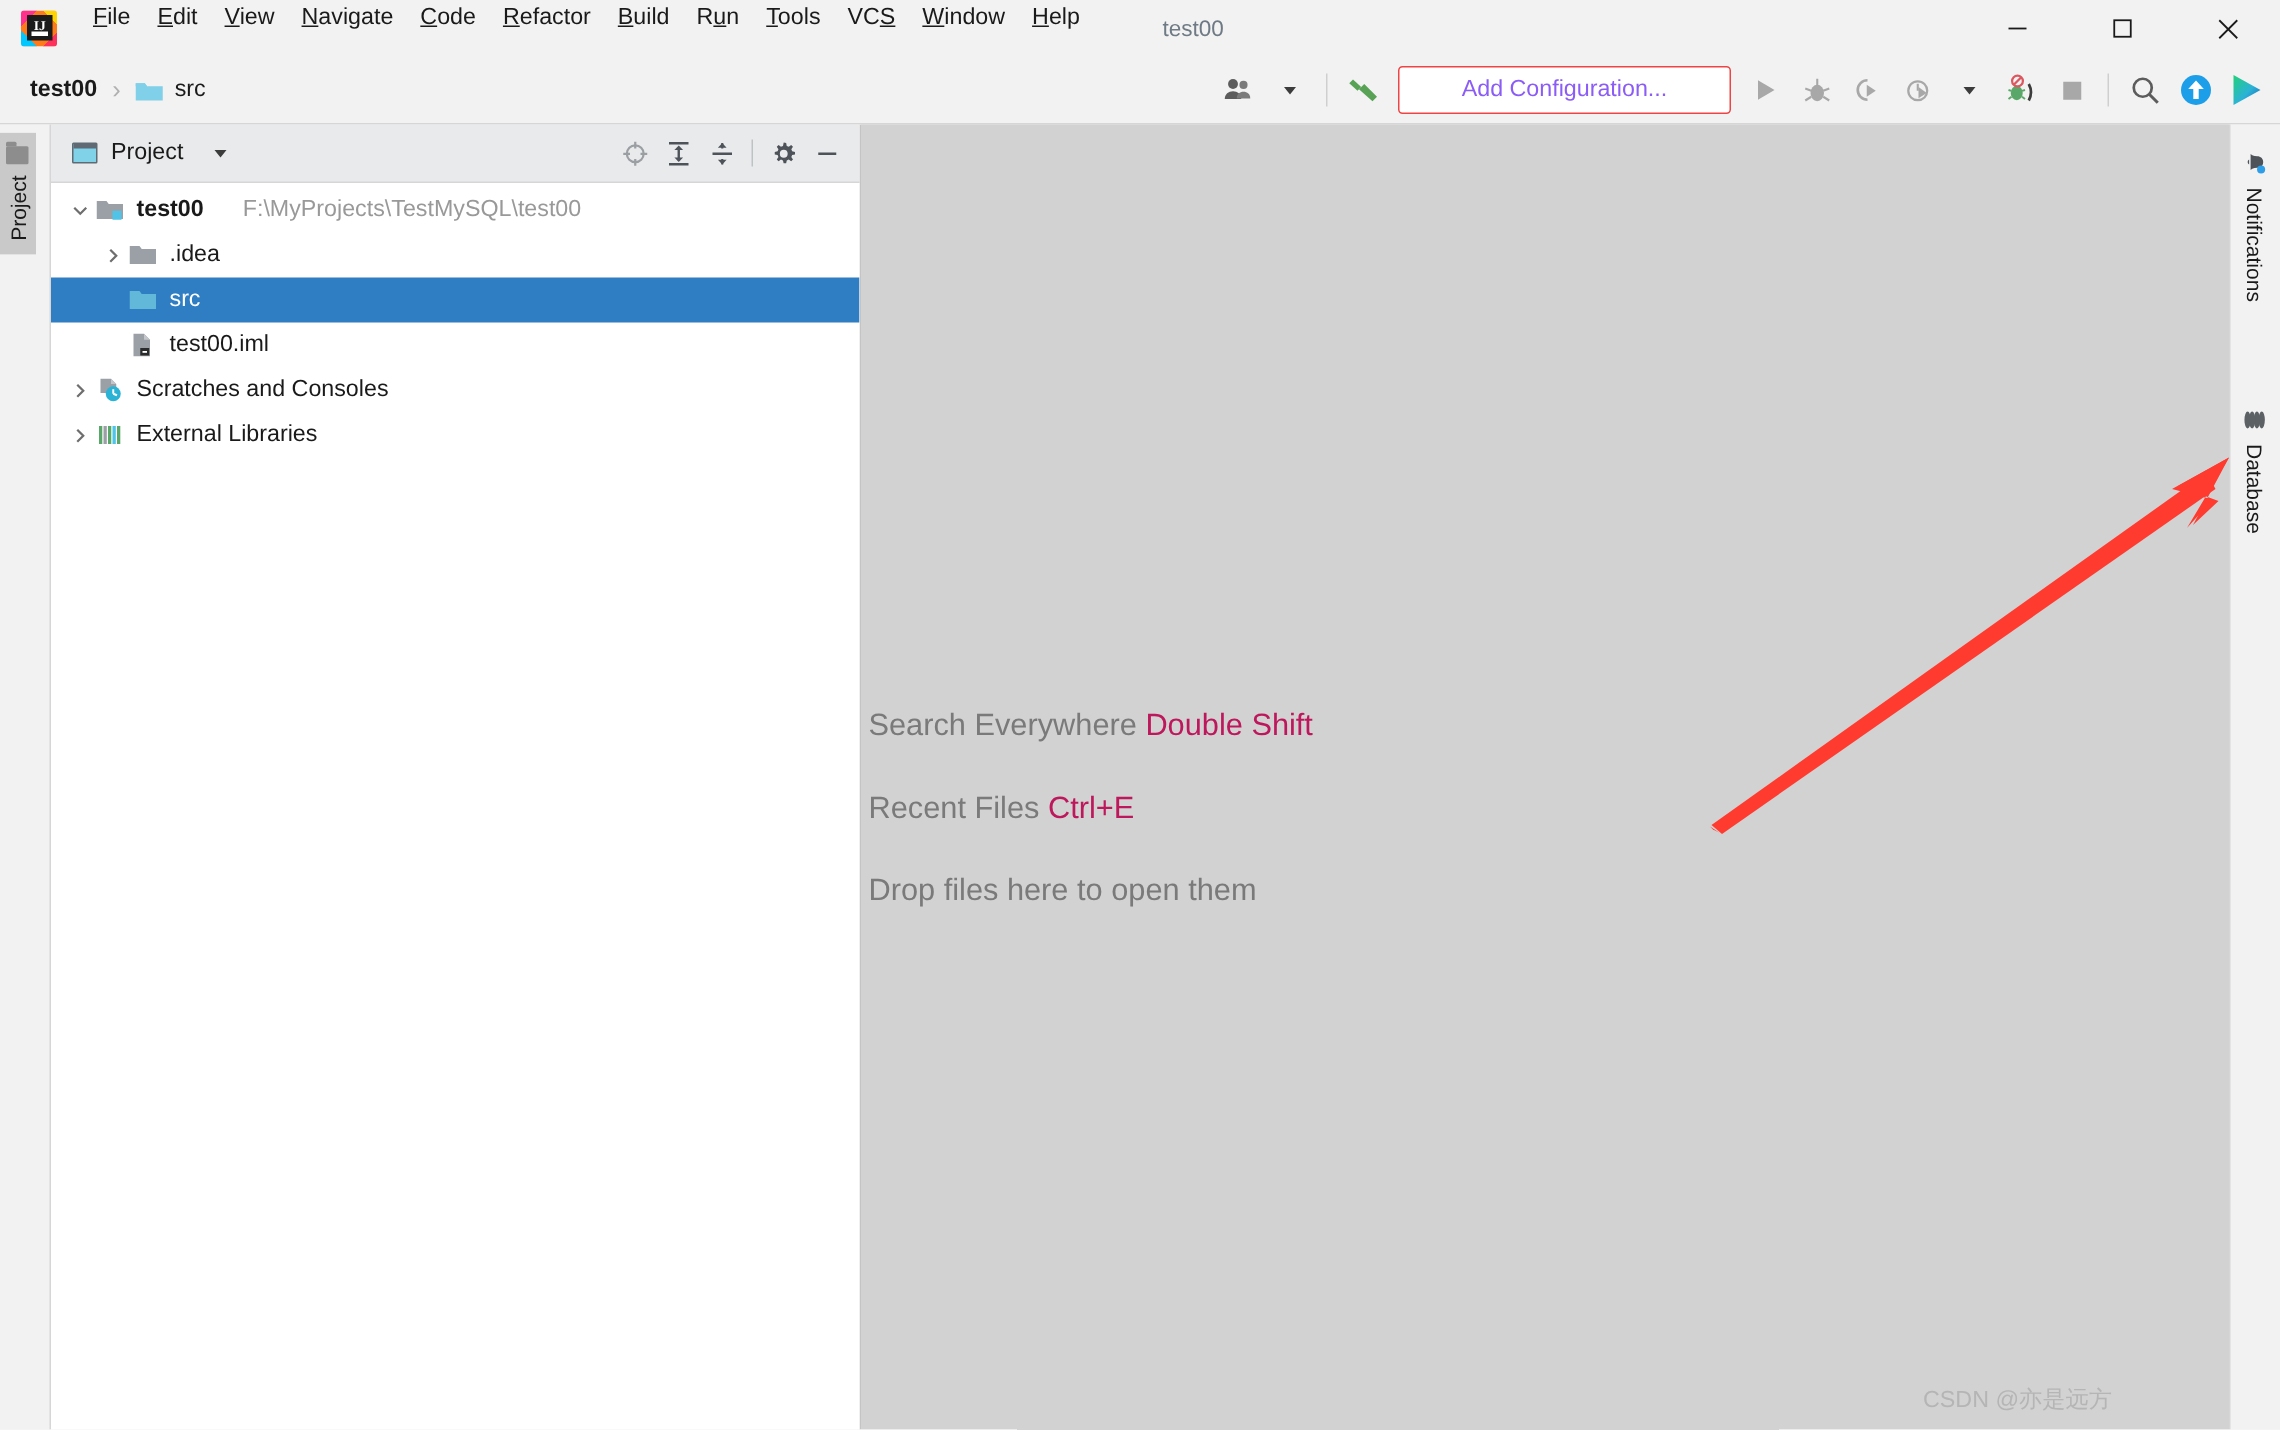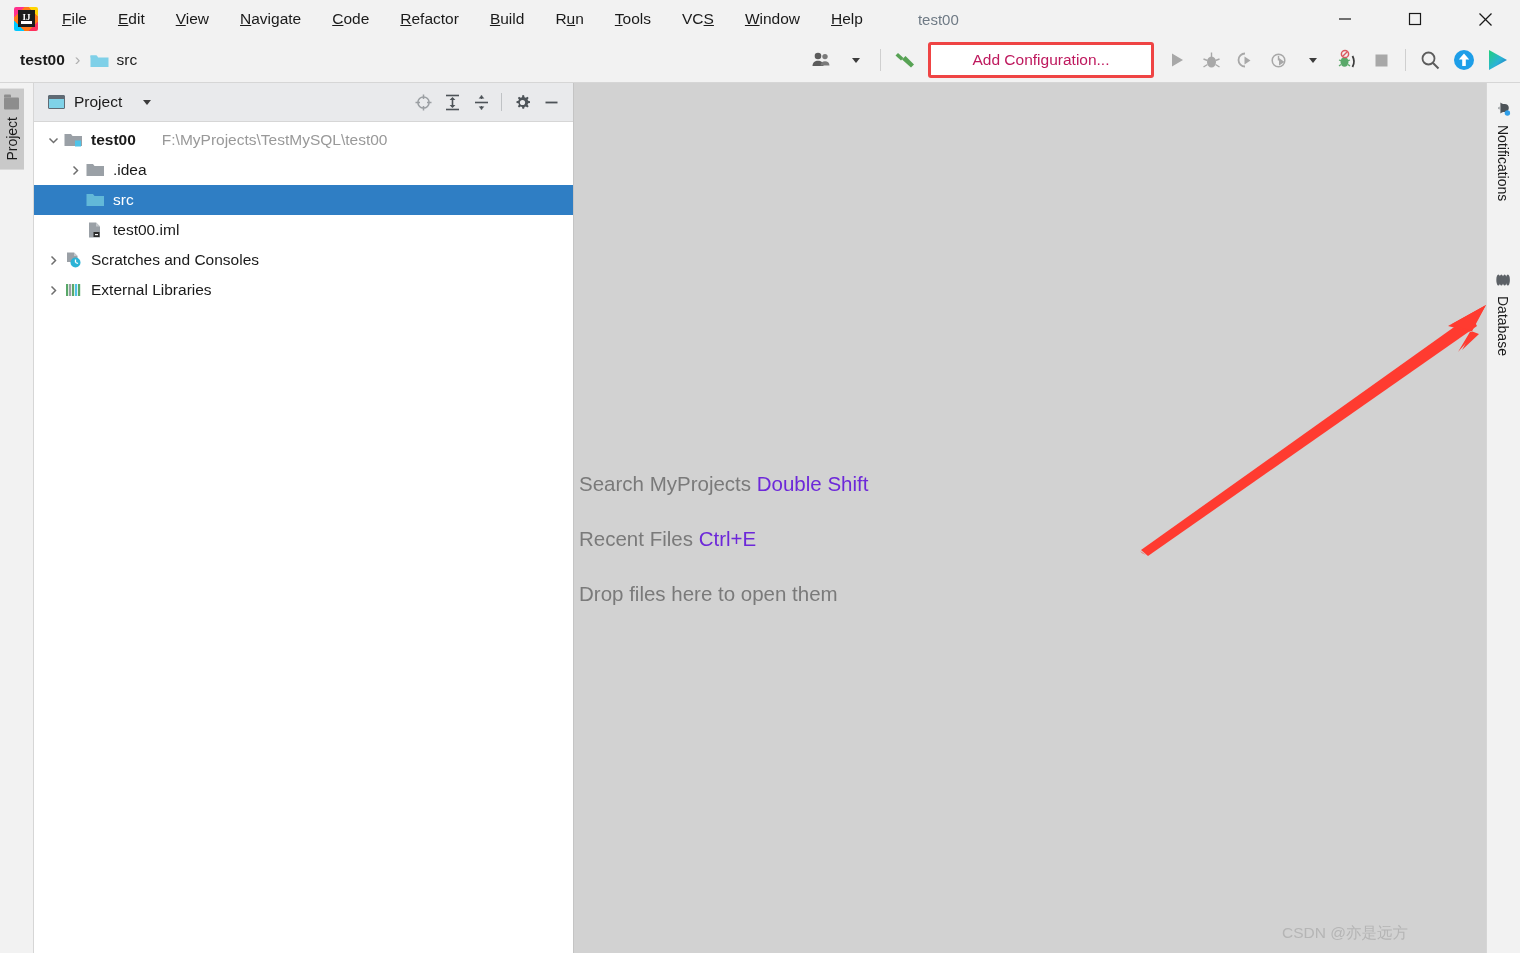--- a/index.html
+++ b/index.html
@@ -71,23 +71,21 @@
     font-family: "Liberation Serif", serif;
   }
   .logo .lg-bar {
     position: absolute;
     left: 8px; top: 15px;
     width: 11px; height: 3px;
     background: #ffffff;
   }
   .menubar {
     display: flex;
-    align-items: center;
     height: 38px;
-    gap: 13px;
   }
   .menu-item {
     font-size: 15.5px;
     color: #1a1a1a;
     padding: 3px 9px;
     cursor: default;
     white-space: nowrap;
   }
   .menu-item u { text-decoration: underline; }
   .win-title {
@@ -168,27 +166,27 @@
   .tb-sep {
     width: 1px;
     height: 22px;
     background: #cfcfcf;
     margin: 0 6px;
   }
   .add-config {
     height: 30px;
     min-width: 196px;
     background: #ffffff;
-    border: 3px solid #ef4444;
+    border: 1px solid #ef4444;
     border-radius: 3px;
     display: flex;
     align-items: center;
     justify-content: center;
     font-size: 15.5px;
-    color: #be185d;
+    color: #8b5cf6;
     padding: 0 12px;
     margin: 0 5px;
     cursor: default;
   }
   .caret {
     width: 0; height: 0;
     border-left: 4.5px solid transparent;
     border-right: 4.5px solid transparent;
     border-top: 5px solid #3c3c3c;
   }
@@ -368,21 +366,21 @@
     display: flex;
     flex-direction: column;
     gap: 31px;
   }
   .hint {
     font-size: 20.5px;
     color: #7a7a7a;
     white-space: nowrap;
   }
   .hint .key {
-    color: #6d28d9;
+    color: #be185d;
     margin-top: 24px;
   }
   .watermark {
     position: absolute;
     right: 78px;
     bottom: 9px;
     font-size: 15.5px;
     color: #b5b5b5;
     white-space: nowrap;
   }
@@ -747,21 +745,21 @@
           </span>
           <span>External Libraries</span>
         </div>
 
       </div>
     </div>
 
     <div class="editor">
       <div class="hints">
         <div class="hint">
-          <span>Search MyProjects </span><span class="key">Double Shift</span>
+          <span>Search Everywhere </span><span class="key">Double Shift</span>
         </div>
         <div class="hint">
           <span>Recent Files </span><span class="key">Ctrl+E</span>
         </div>
         <div class="hint">
           <span>Drop files here to open them</span><span class="key"></span>
         </div>
       </div>
 
       <svg class="arrow-svg" width="948" height="866" viewBox="0 0 948 866">

